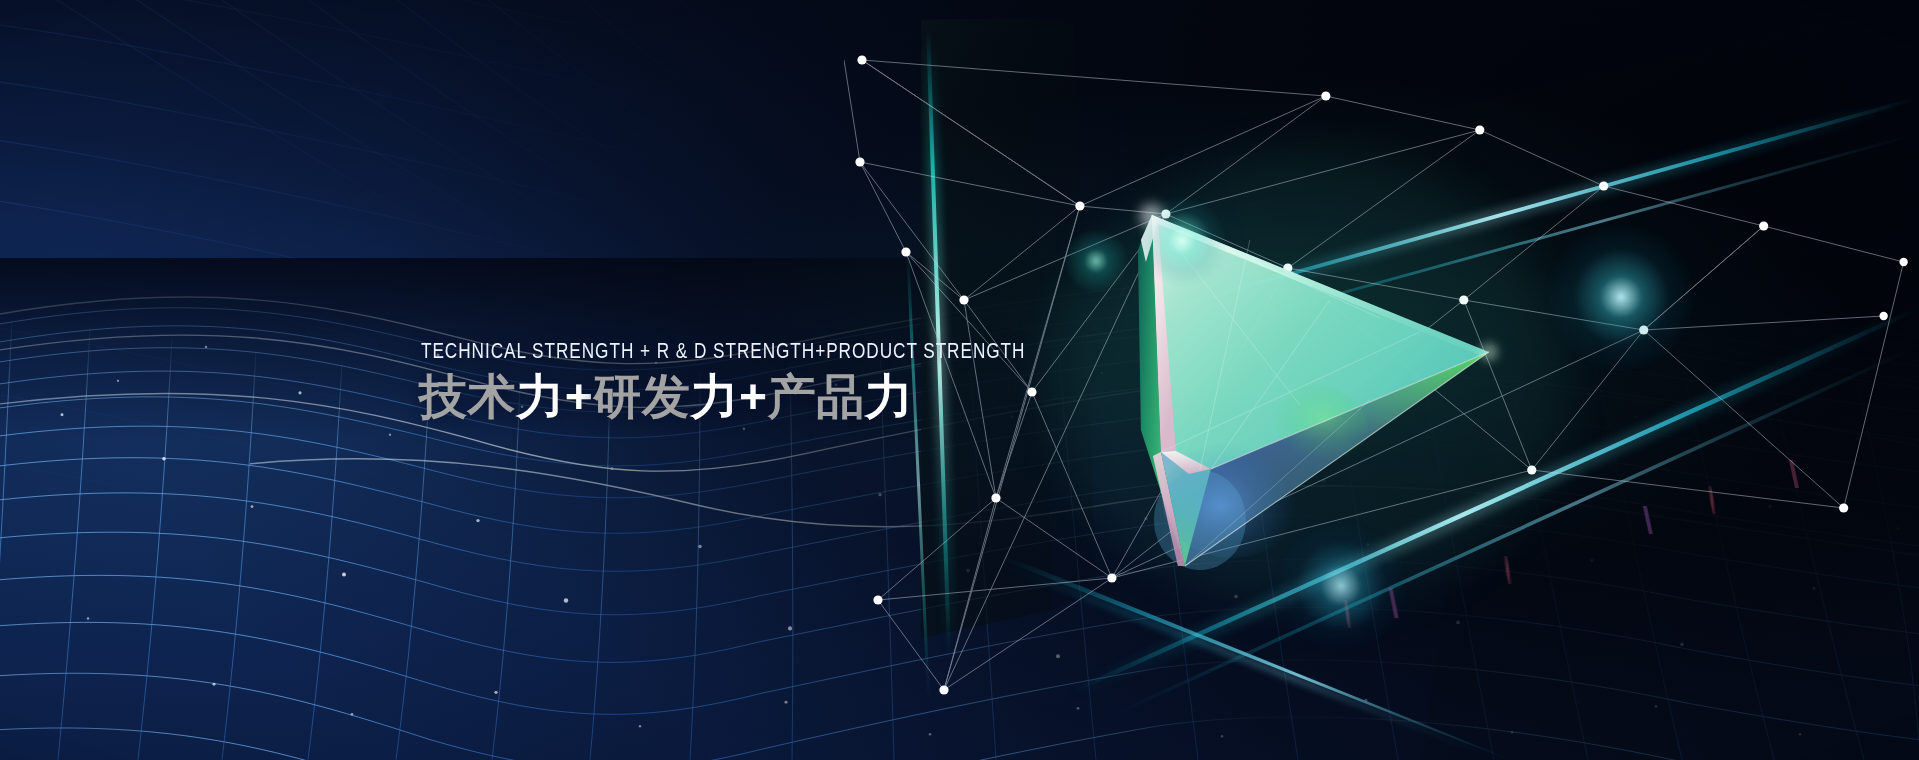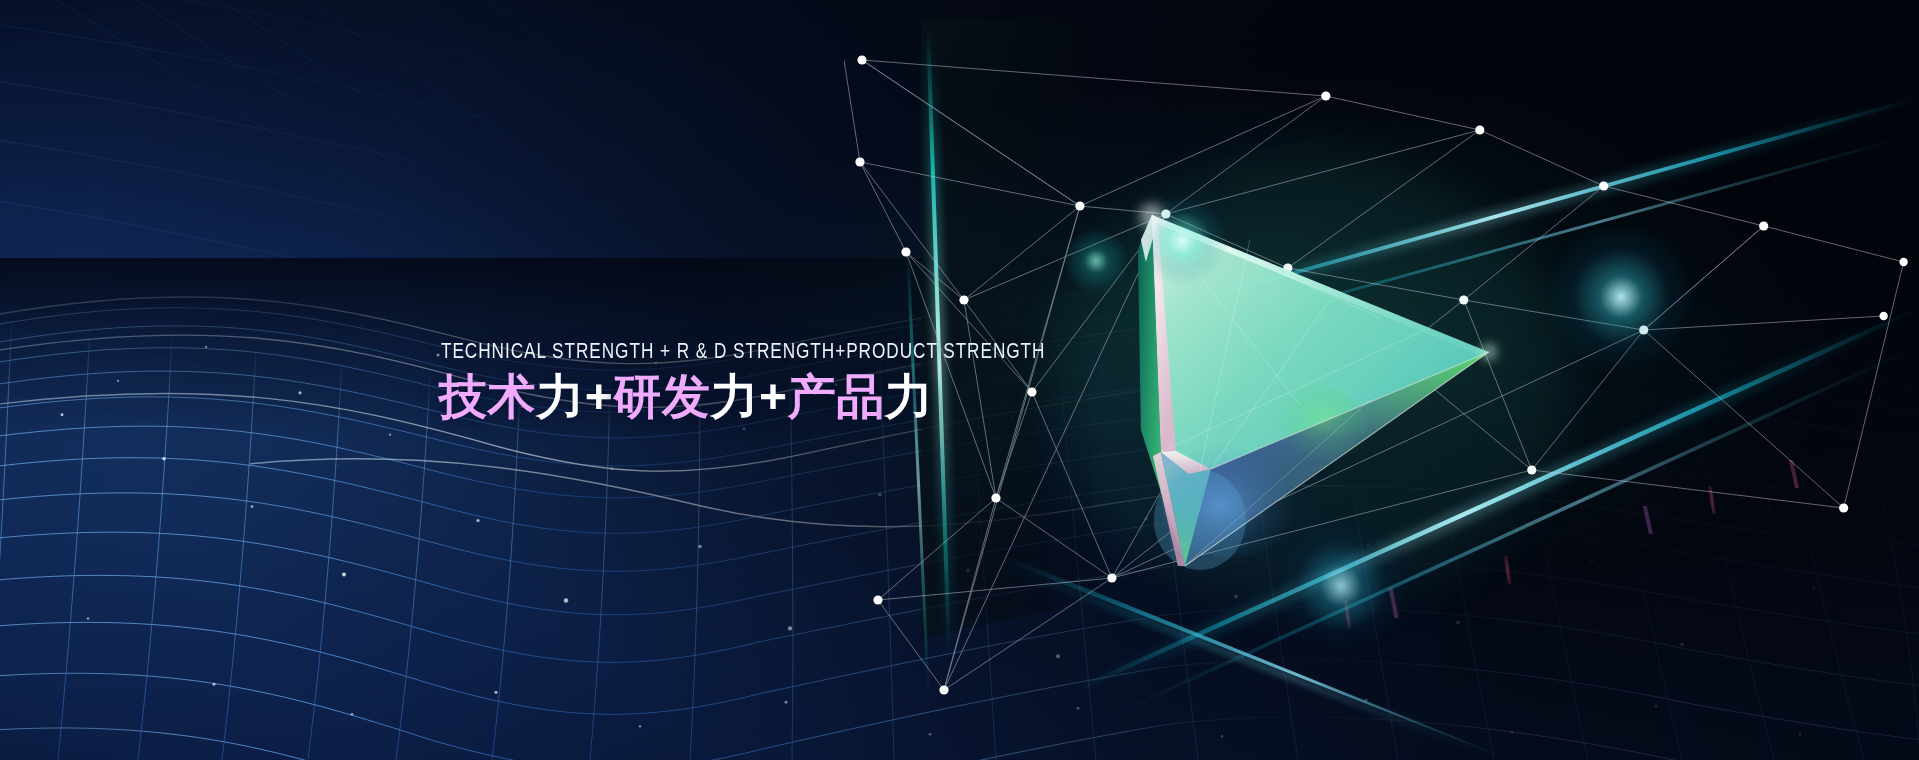--- a/index.html
+++ b/index.html
@@ -85,21 +85,20 @@
     left:1063px;top:228px;width:66px;height:66px;
     background:radial-gradient(circle, rgba(150,255,232,.70) 0%, rgba(30,180,168,.28) 26%, rgba(0,0,0,0) 70%);
   }
 
   
   .copy{
     position:absolute;
     left:421px;
     top:338px;
     pointer-events:auto;
-    margin-left:20px;
   }
   .eyebrow{
     margin:0;
     font-family:"Liberation Sans Narrow","Liberation Sans",sans-serif;
     font-size:21.5px;
     line-height:26px;
     letter-spacing:.055em;
     font-weight:400;
     color:#eef3fb;
     white-space:nowrap;
@@ -110,21 +109,21 @@
   .headline{
     margin:4px 0 0 -2px;
     font-size:48px;
     line-height:58px;
     font-weight:700;
     letter-spacing:.012em;
     white-space:nowrap;
     color:#ffffff;
     text-shadow:0 2px 18px rgba(4,14,40,.80), 0 0 2px rgba(10,30,70,.6);
   }
-  .headline .g{color:#f0abfc;}
+  .headline .g{color:#a3a3a3;}
   .headline .w{color:#ffffff;}
 </style>
 </head>
 <body>
 
 <div id="banner">
 
   <div class="layer bg-base"></div>
 
   <svg class="persp-grid" viewBox="0 0 1000 760" preserveAspectRatio="none">

